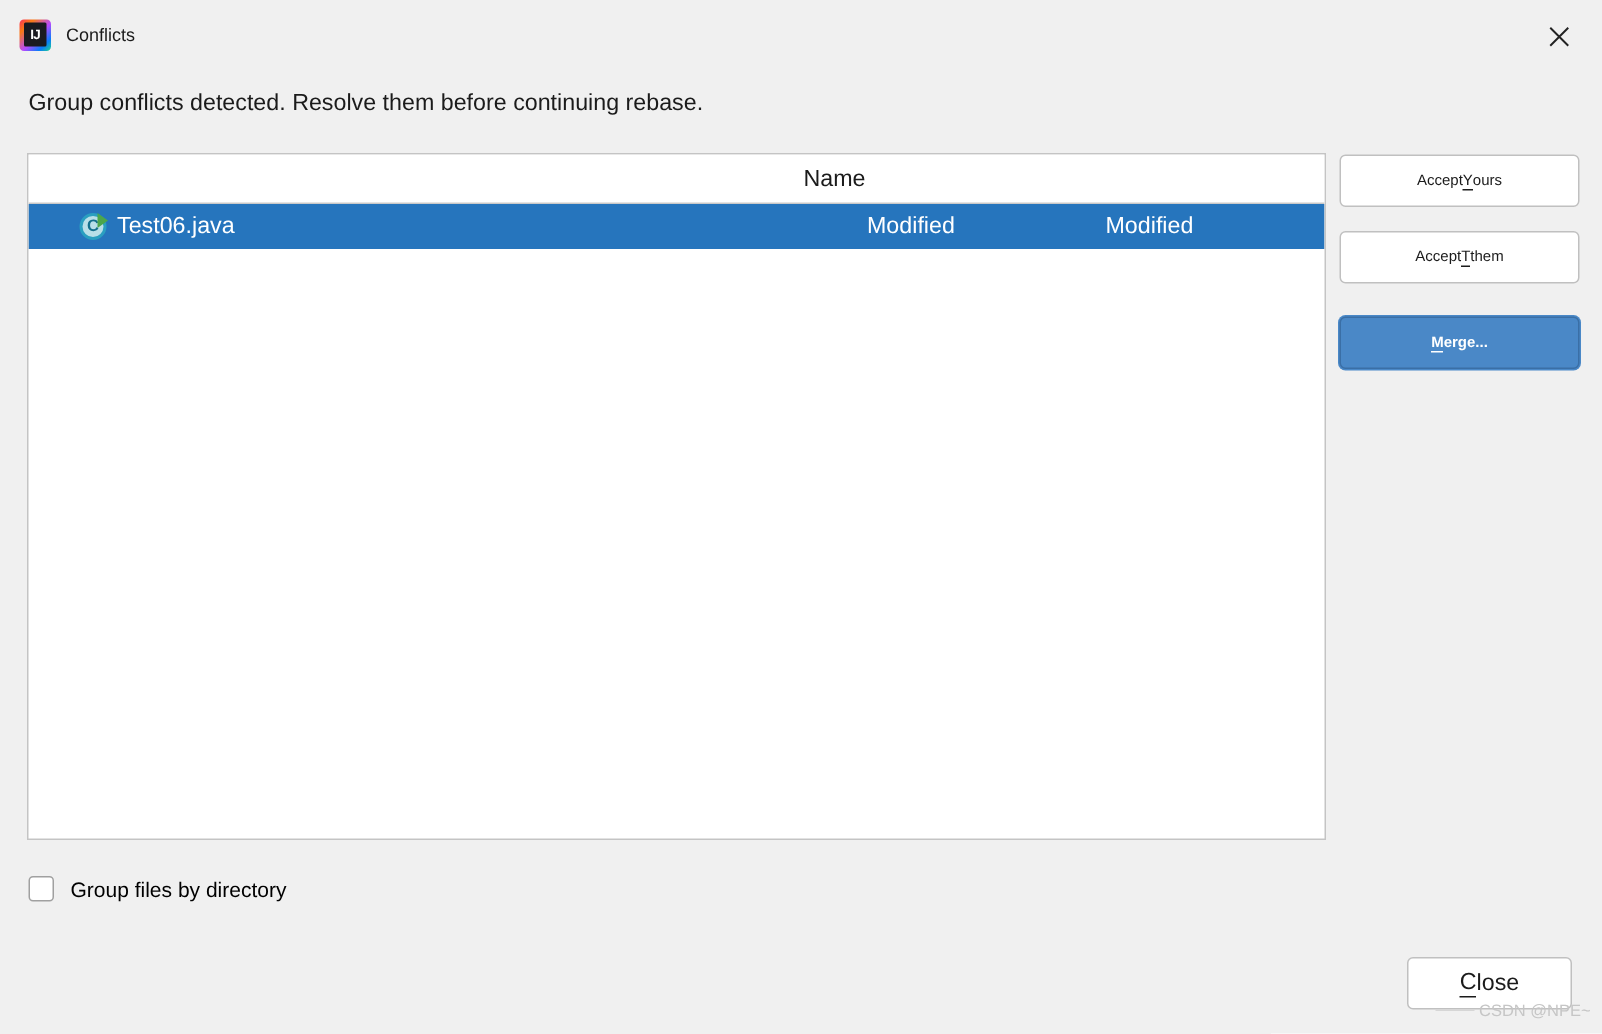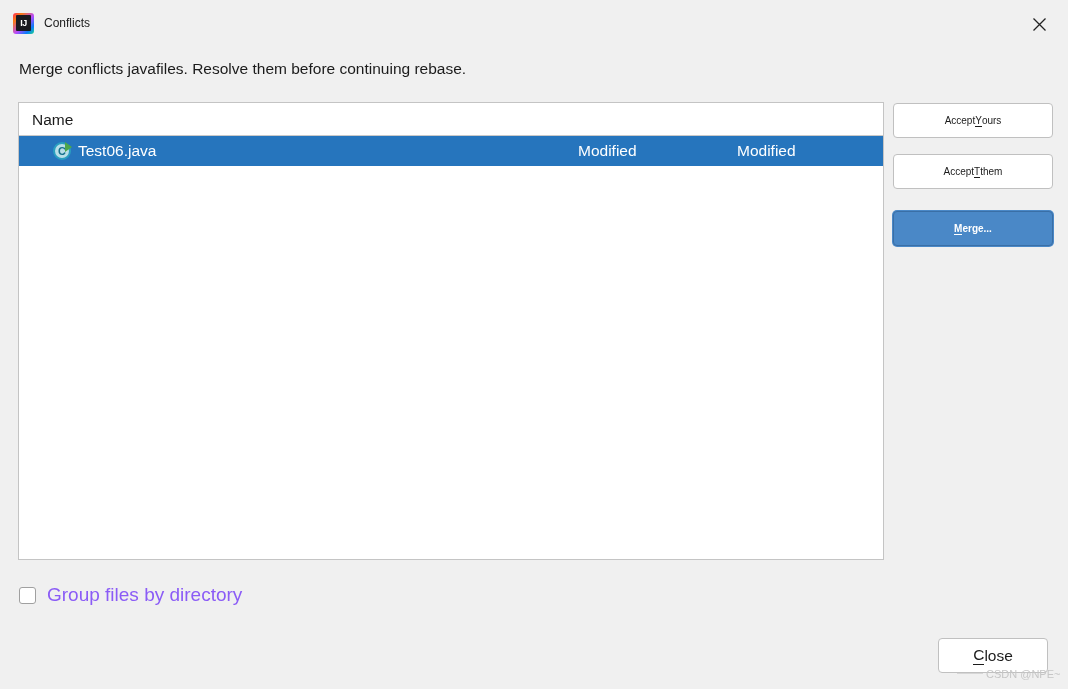--- a/index.html
+++ b/index.html
@@ -92,20 +92,21 @@
   }
   .th {
     height: 33px;
     line-height: 33px;
     padding-left: 13px;
     font-size: 15.5px;
     color: #1b1b1b;
     white-space: nowrap;
     overflow: hidden;
     position: relative;
+    text-align: right;
   }
   .th + .th { border-left: 1px solid #d2d2d2; }
   .th-name   { width: 558px; }
   .th-yours  { width: 155px; }
   .th-theirs { width: 151px; }
 
   #table-body { position: relative; }
   .trow {
     display: flex;
     height: 30px;
@@ -196,22 +197,22 @@
     cursor: default;
   }
   #group-files .box {
     width: 17px; height: 17px;
     border: 1px solid #a0a0a0;
     border-radius: 3px;
     background: #ffffff;
     margin-right: 11px;
   }
   #group-files .cb-label {
-    font-size: 19px;
-    color: #8b5cf6;
+    font-size: 14px;
+    color: #000000;
   }
 
   
   #close-btn {
     position: absolute;
     left: 938px; top: 638px;
     width: 110px; height: 35px;
     background: #ffffff;
     border: 1px solid #c0c0c0;
     border-radius: 4px;
@@ -251,21 +252,21 @@
 
   <div id="close-x">
     <span>
       <svg width="17" height="17" viewBox="0 0 17 17">
         <path d="M2.5 2.5 L14.5 14.5 M14.5 2.5 L2.5 14.5" stroke="#222222" stroke-width="1.3" fill="none"></path>
       </svg>
     </span>
   </div>
 </div>
 
-<div id="message">Merge conflicts javafiles. Resolve them before continuing rebase.</div>
+<div id="message">Group conflicts detected. Resolve them before continuing rebase.</div>
 
 <div id="conflict-table">
 
   <div id="table-header">
     <div class="th th-name">Name</div>
   </div>
 
   <div id="table-body">
     <div class="trow">
       <div class="cell cell-name">

